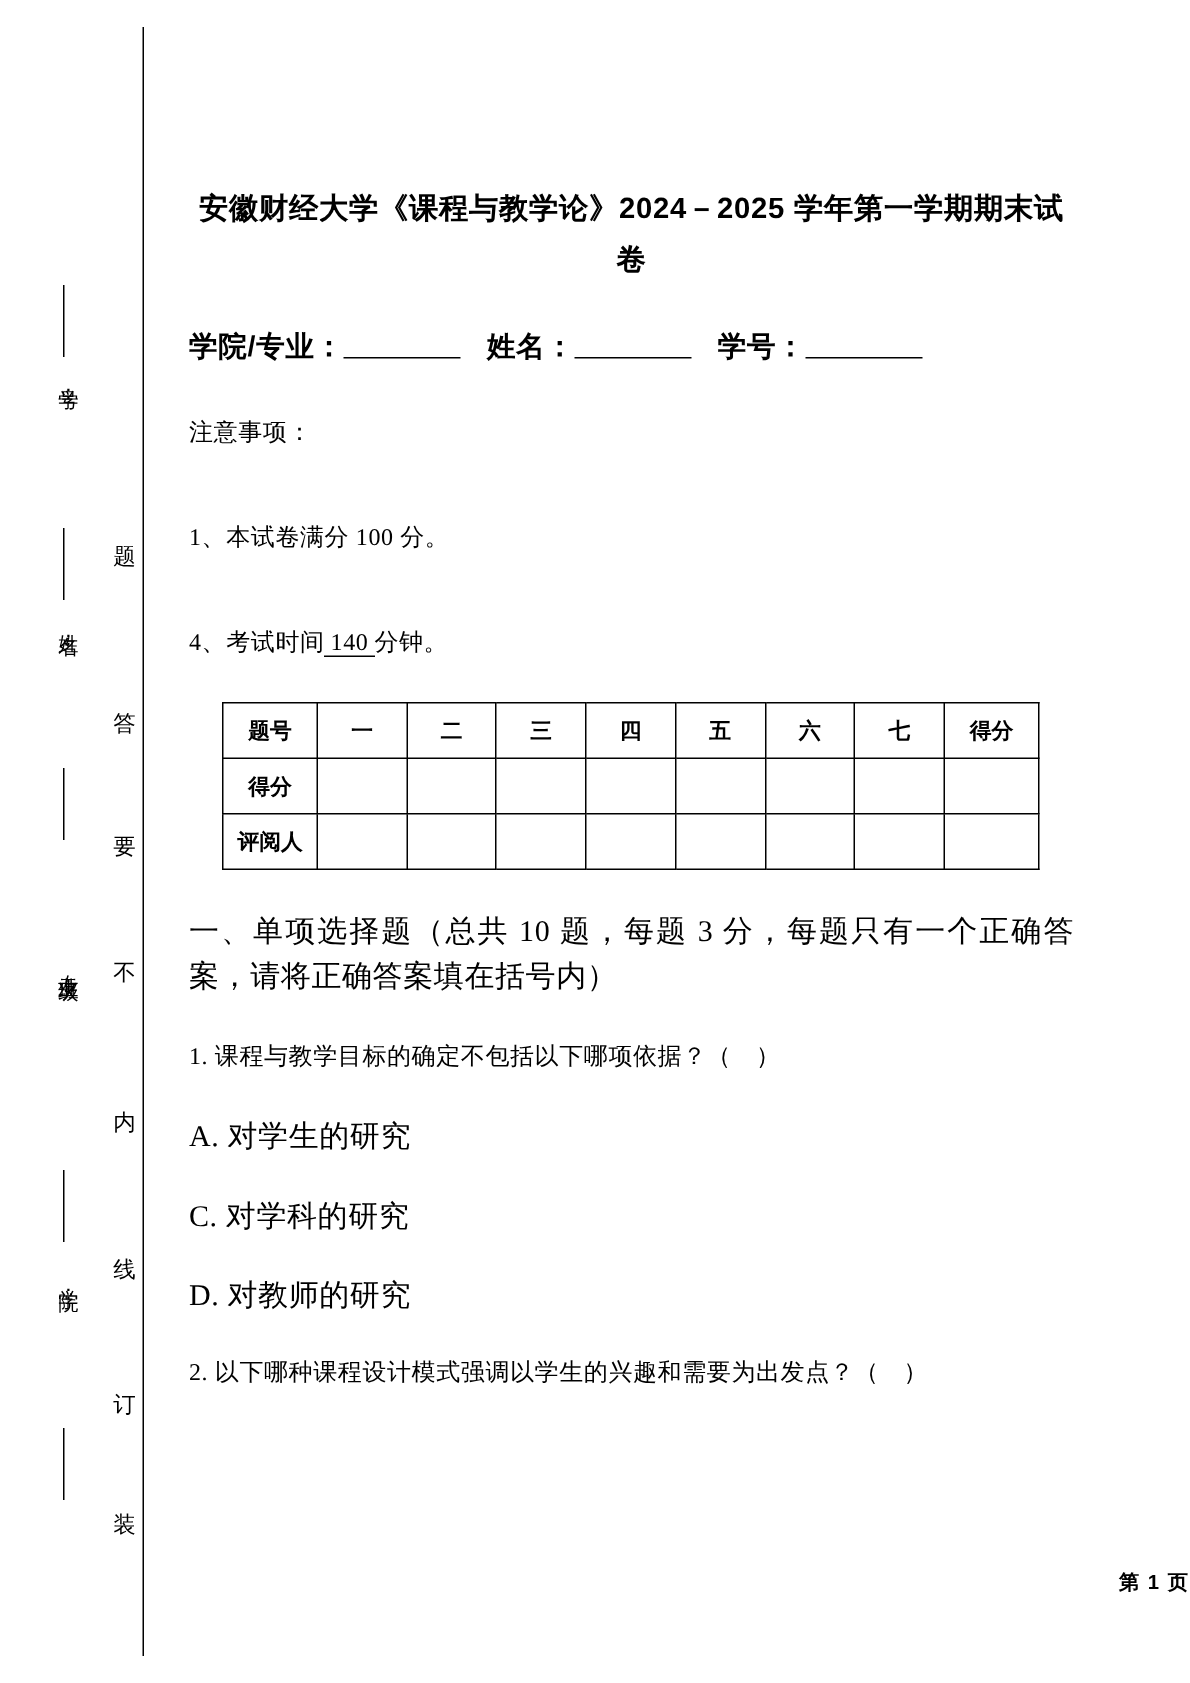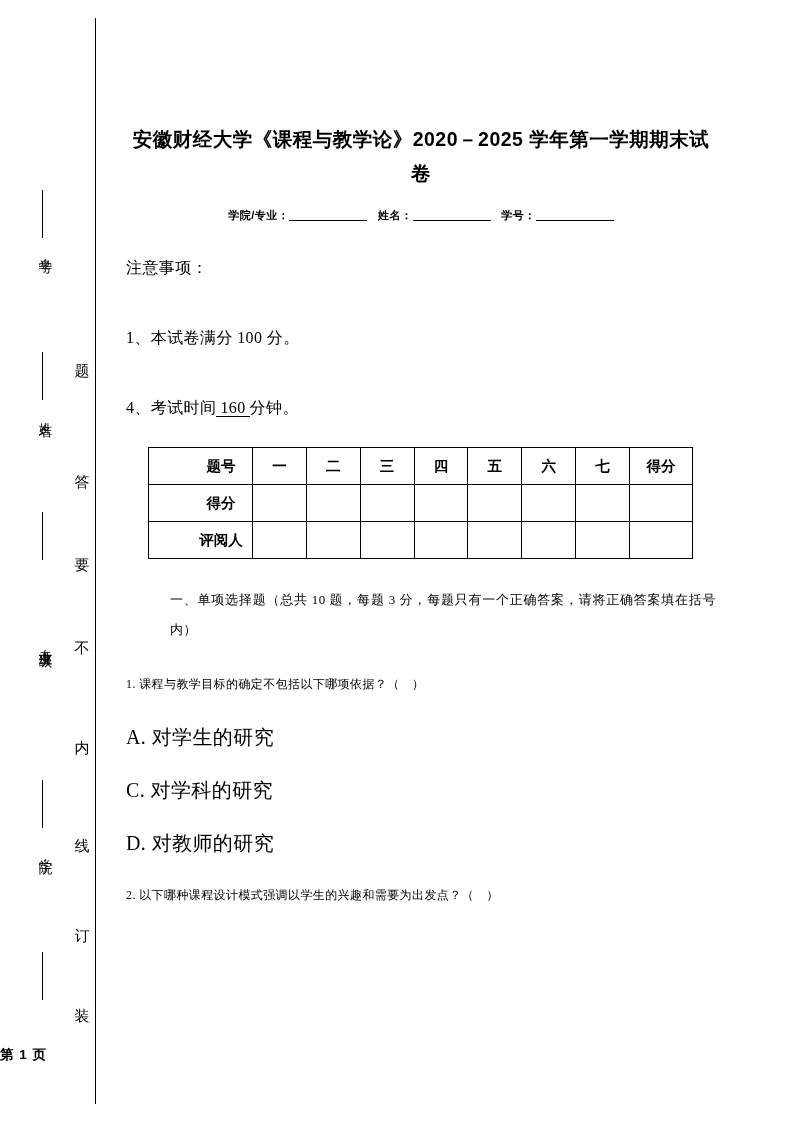--- a/index.html
+++ b/index.html
@@ -74,23 +74,23 @@
     font-size: 19.5px;
     line-height: 34px;
     text-align: center;
     margin-top: 122px;
     letter-spacing: 0.5px;
   }
 
   .info-line {
     font-family: "Liberation Sans", "DejaVu Sans", sans-serif;
     font-weight: bold;
-    font-size: 11px;
-    text-align: center;
-    margin-top: 16px;
+    font-size: 19px;
+    text-align: left;
+    margin-top: 28px;
     letter-spacing: 0.5px;
   }
   .blank-ul {
     display: inline-block;
     border-bottom: 1px solid #000;
     width: 78px;
     height: 14px;
     vertical-align: -2px;
   }
 
@@ -118,51 +118,50 @@
   table.score td, table.score th {
     border: 1px solid #000;
     height: 36px;
     text-align: center;
     vertical-align: middle;
     font-family: "Liberation Sans", "DejaVu Sans", sans-serif;
     font-size: 14.5px;
     font-weight: bold;
     padding: 0;
   }
-  table.score td.head-col { width: 62px; padding-left: 41px; }
+  table.score td.head-col { width: 62px; }
   table.score td.lastcol { width: 62px; }
 
   .section-head {
-    font-size: 13px;
+    font-size: 20px;
     line-height: 30px;
     margin-top: 26px;
     letter-spacing: 0.4px;
     text-align: justify;
-    margin-left: 44px;
   }
 
   .question {
-    font-size: 12px;
+    font-size: 16px;
     line-height: 26px;
     margin-top: 26px;
     letter-spacing: 0.4px;
   }
   .option {
     font-size: 20px;
     line-height: 26px;
     margin-top: 27px;
     letter-spacing: 0.4px;
   }
 
   .footer {
     position: absolute;
     left: 0;
     top: 1046px;
     width: 793px;
-    text-align: left;
+    text-align: right;
     font-family: "Liberation Sans", "DejaVu Sans", sans-serif;
     font-size: 13.5px;
     font-weight: bold;
     letter-spacing: 1px;
   }
 </style>
 </head>
 <body>
 
 <div class="binding-line"></div>
@@ -187,36 +186,36 @@
   <div class="vbig" style="left:72px; top:546px;">要</div>
   <div class="vbig" style="left:72px; top:630px;">不</div>
   <div class="vbig" style="left:72px; top:728px;">内</div>
   <div class="vbig" style="left:72px; top:826px;">线</div>
   <div class="vbig" style="left:72px; top:916px;">订</div>
   <div class="vbig" style="left:72px; top:996px;">装</div>
 </div>
 
 <div class="content">
 
-  <div class="doc-title">安徽财经大学《课程与教学论》2020－2025 学年第一学期期末试卷</div>
+  <div class="doc-title">安徽财经大学《课程与教学论》2024－2025 学年第一学期期末试卷</div>
 
   <div class="info-line">
     <span>学院/专业：</span><span class="blank-ul"></span>
     &nbsp;&nbsp;<span>姓名：</span><span class="blank-ul"></span>
     &nbsp;&nbsp;<span>学号：</span><span class="blank-ul"></span>
   </div>
 
   <div class="para notice">注意事项：</div>
 
   <div class="para">
     <span>1、本试卷满分 100 分。</span>
   </div>
 
   <div class="para">
-    <span>4、考试时间</span><span class="u-inline">160</span><span>分钟。</span>
+    <span>4、考试时间</span><span class="u-inline">140</span><span>分钟。</span>
   </div>
 
   <table class="score">
     <tbody>
         <tr>
       <td class="head-col">题号</td>
       <td>一</td>
       <td>二</td>
       <td>三</td>
       <td>四</td>

